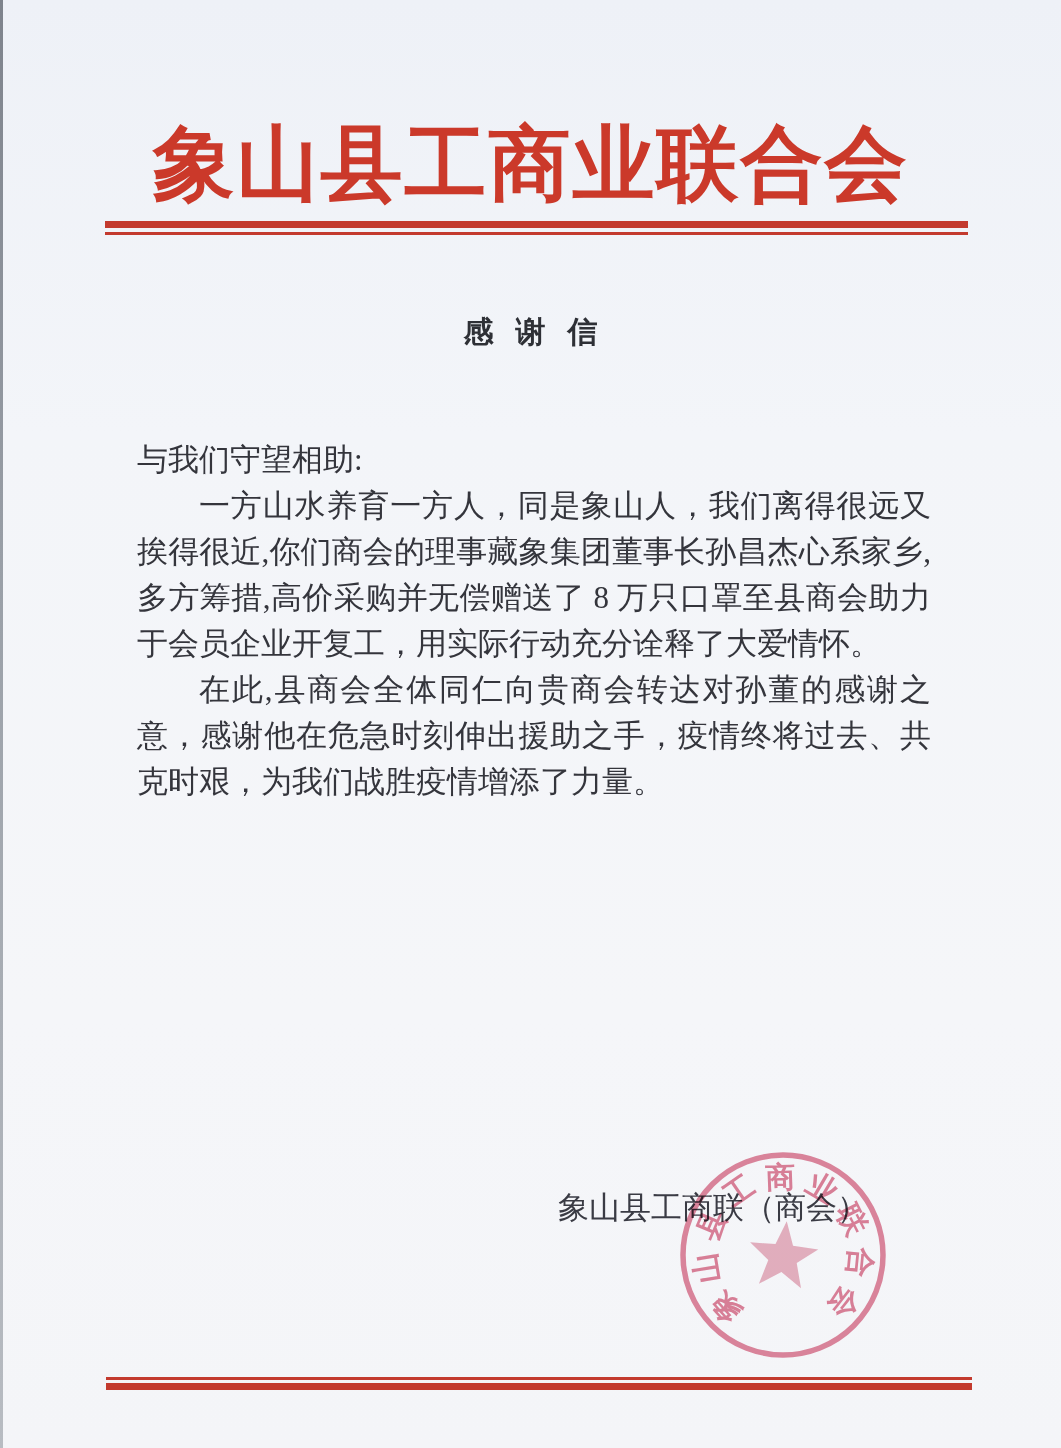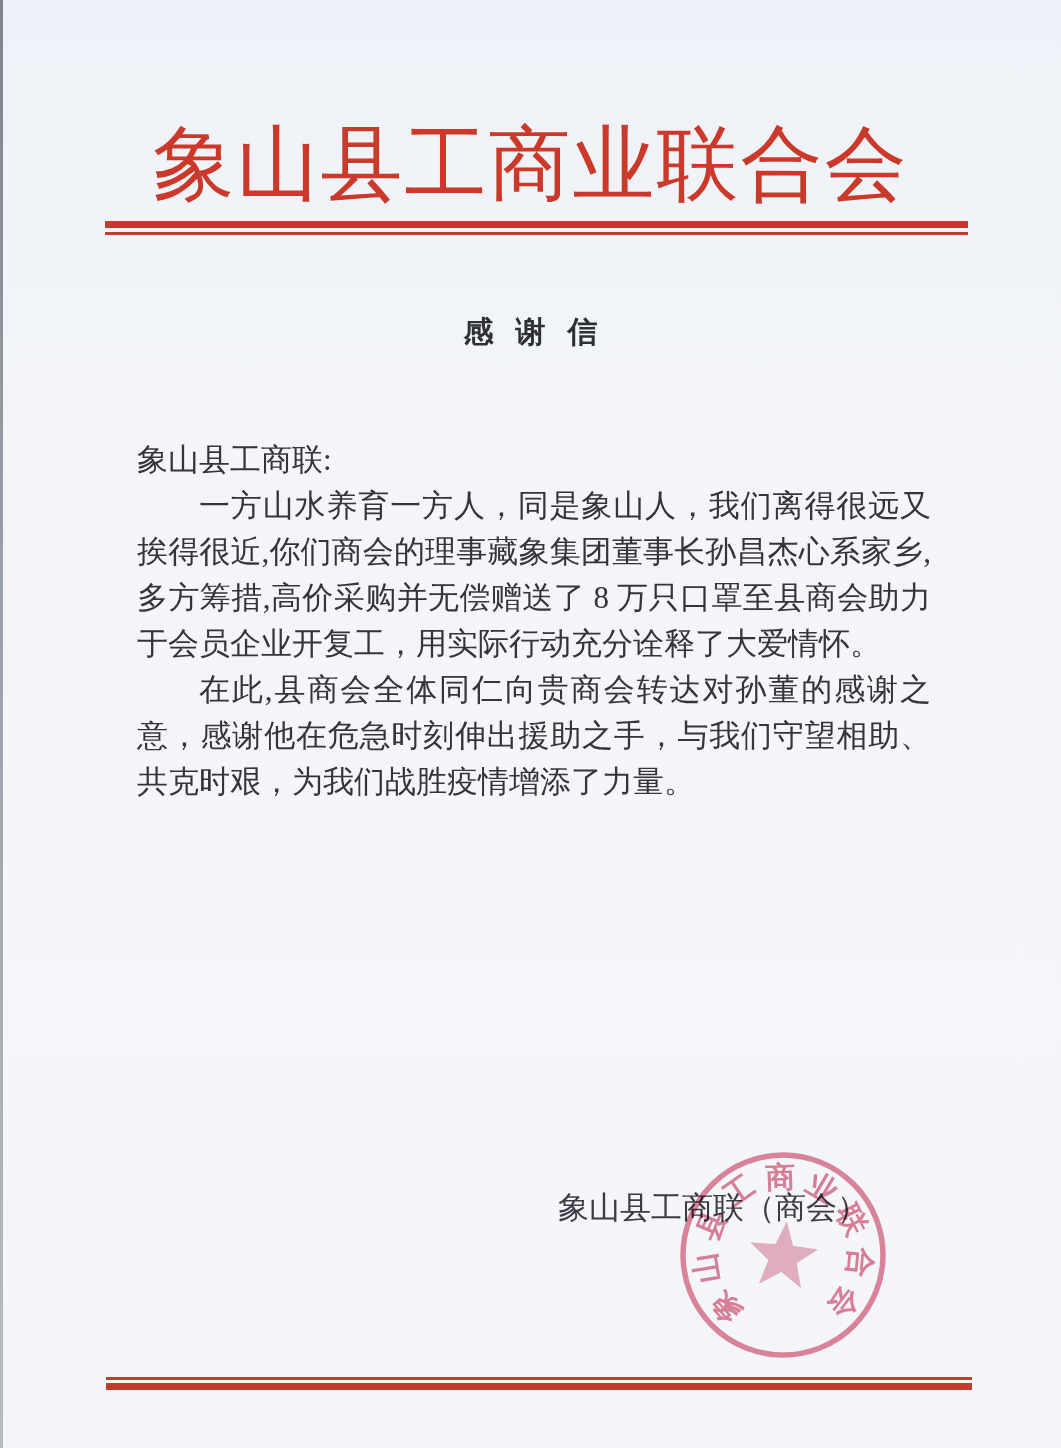--- a/index.html
+++ b/index.html
@@ -11,21 +11,21 @@
     overflow:hidden;
     font-family:"Liberation Serif","DejaVu Serif",serif;
   }
   .scan-edge{
     position:absolute;left:0;top:0;width:3px;height:1448px;
     background:linear-gradient(180deg,#7e838c 0%,#9aa0a8 40%,#b8bcc2 100%);
   }
   .letterhead{
     position:absolute;left:0;top:120px;width:100%;
     text-align:center;
-    font-size:82px;font-weight:400;
+    font-size:82px;font-weight:700;
     letter-spacing:2px;
     color:#cb392a;
     line-height:1.1;
     white-space:nowrap;
   }
   .rule{position:absolute;background:#c33a2e;}
   .rule-header-thick{left:105px;top:221px;width:863px;height:7px;}
   .rule-header-thin {left:105px;top:232px;width:863px;height:3px;}
   .rule-footer-thin {left:106px;top:1377px;width:866px;height:3px;}
   .rule-footer-thick{left:106px;top:1383px;width:866px;height:7px;}
@@ -76,23 +76,23 @@
   <div class="scan-edge"></div>
 
   <div class="letterhead">象山县工商业联合会</div>
 
   <div class="rule rule-header-thick"></div>
   <div class="rule rule-header-thin"></div>
 
   <div class="doc-title">感谢信</div>
 
   <div class="body-text">
-    <p>象山县工商联:</p>
+    <p>与我们守望相助:</p>
     <p class="para">一方山水养育一方人，同是象山人，我们离得很远又挨得很近,你们商会的理事藏象集团董事长孙昌杰心系家乡,多方筹措,高价采购并无偿赠送了 8 万只口罩至县商会助力于会员企业开复工，用实际行动充分诠释了大爱情怀。</p>
-    <p class="para">在此,县商会全体同仁向贵商会转达对孙董的感谢之意，感谢他在危急时刻伸出援助之手，与我们守望相助、共克时艰，为我们战胜疫情增添了力量。</p>
+    <p class="para">在此,县商会全体同仁向贵商会转达对孙董的感谢之意，感谢他在危急时刻伸出援助之手，疫情终将过去、共克时艰，为我们战胜疫情增添了力量。</p>
   </div>
 
   <div class="sign-block">
     <div>象山县工商联（商会）</div>
   </div>
 
   <svg class="seal" viewBox="0 0 240 240" xmlns="http://www.w3.org/2000/svg">
     <circle cx="120" cy="120" r="100"></circle>
     <polygon points="0,-36 8.82,-12.14 34.24,-11.12 14.27,4.64 21.16,29.12 0,15 -21.16,29.12 -14.27,4.64 -34.24,-11.12 -8.82,-12.14" transform="translate(120 122) rotate(6)"></polygon>
     <g>

